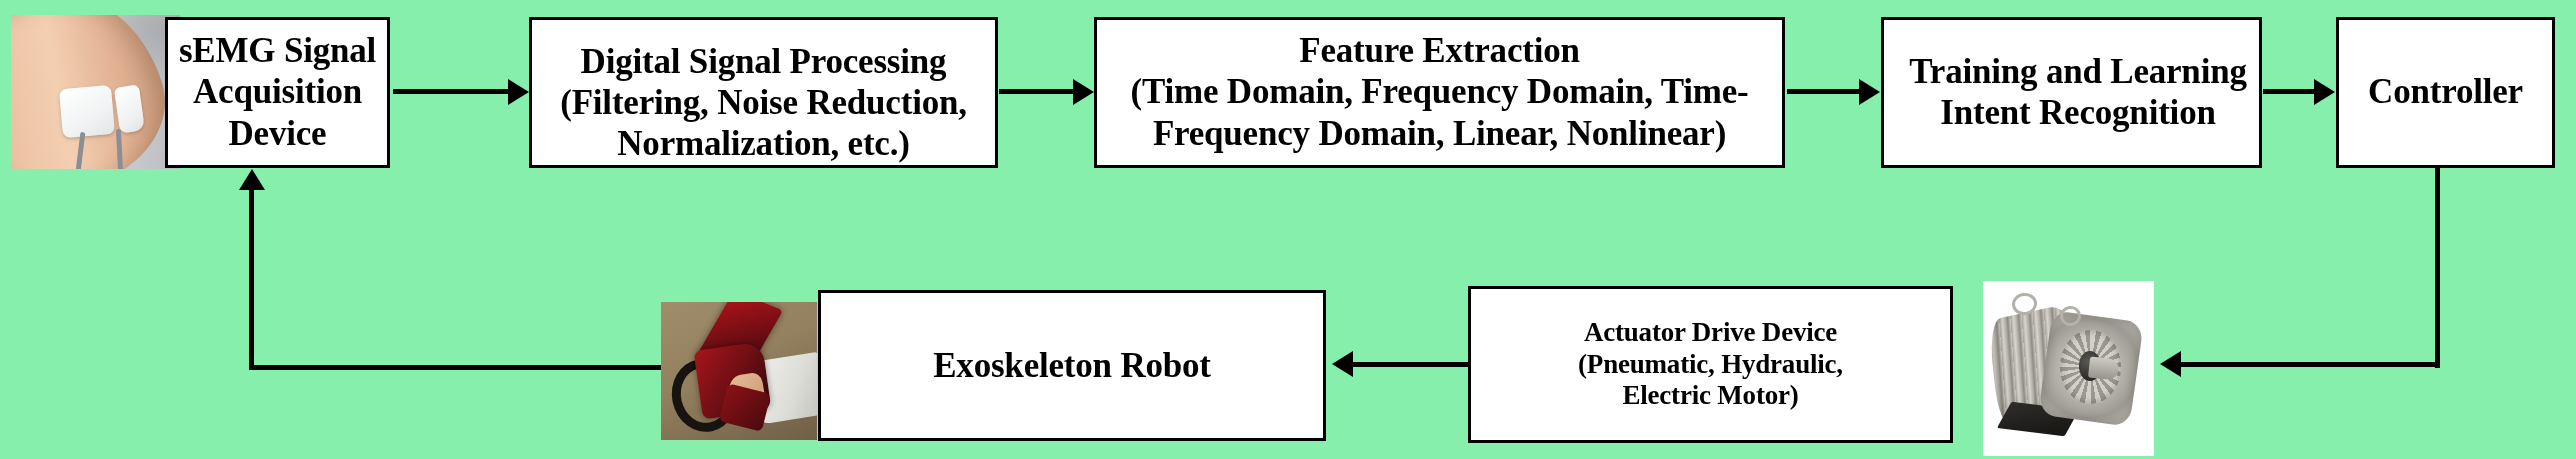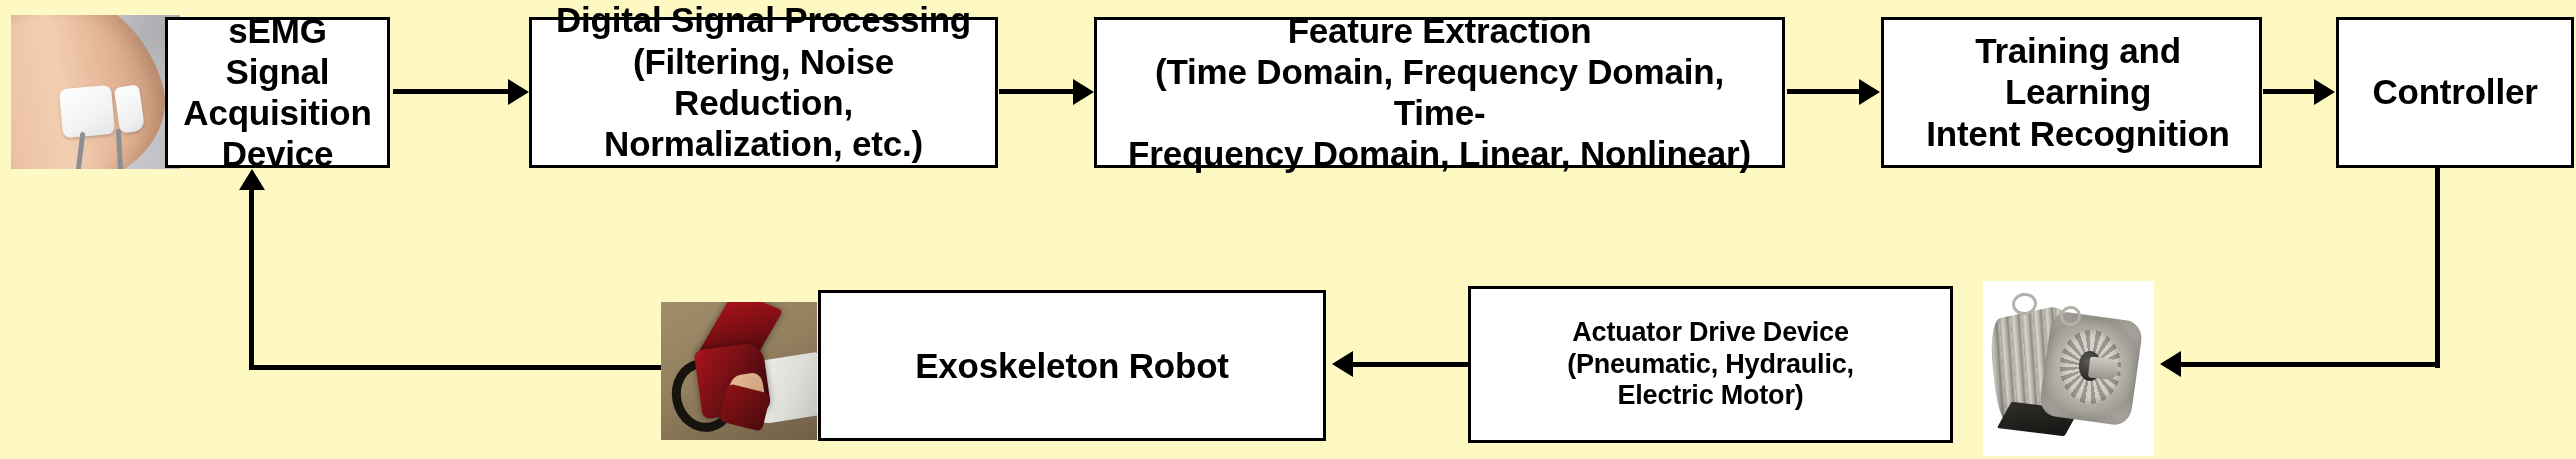--- a/index.html
+++ b/index.html
@@ -4,22 +4,22 @@
 <style>
   html, body {
     margin: 0;
     padding: 0;
     background: #ffffff;
   }
   #canvas {
     position: relative;
     width: 2576px;
     height: 460px;
-    background: #fef9c3;
-    font-family: Liberation Sans, sans-serif;
+    background: #86efac;
+    font-family: Liberation Serif, serif;
     overflow: hidden;
   }
 
   
   .box {
     position: absolute;
     box-sizing: border-box;
     border: 3.8px solid #000000;
     background: #ffffff;
     display: flex;
@@ -43,21 +43,21 @@
 
   #box-dsp         { left: 529px;  top: 16.6px;  width: 469px;  height: 151px; align-items: flex-end; }
   #box-dsp .label  { font-size: 35px; }
 
   #box-feature     { left: 1094px; top: 16.6px;  width: 691px;  height: 151px; }
   #box-feature .label { font-size: 35px; }
 
   #box-training    { left: 1881px; top: 16.6px;  width: 381px;  height: 151px; padding-left: 13px; }
   #box-training .label { font-size: 35px; }
 
-  #box-controller  { left: 2336px; top: 16.6px;  width: 238px;  height: 151px; text-align: center; }
+  #box-controller  { left: 2336px; top: 16.6px;  width: 219px;  height: 151px; text-align: center; }
   #box-controller .label { font-size: 35px; }
 
   #box-exo         { left: 818px; top: 290px; width: 508px;  height: 151px; }
   #box-exo .label  { font-size: 35px; }
 
   #box-actuator    { left: 1468px; top: 286px; width: 485px;  height: 157px; }
   #box-actuator .label { font-size: 27px; }
 
   
   .photo {

